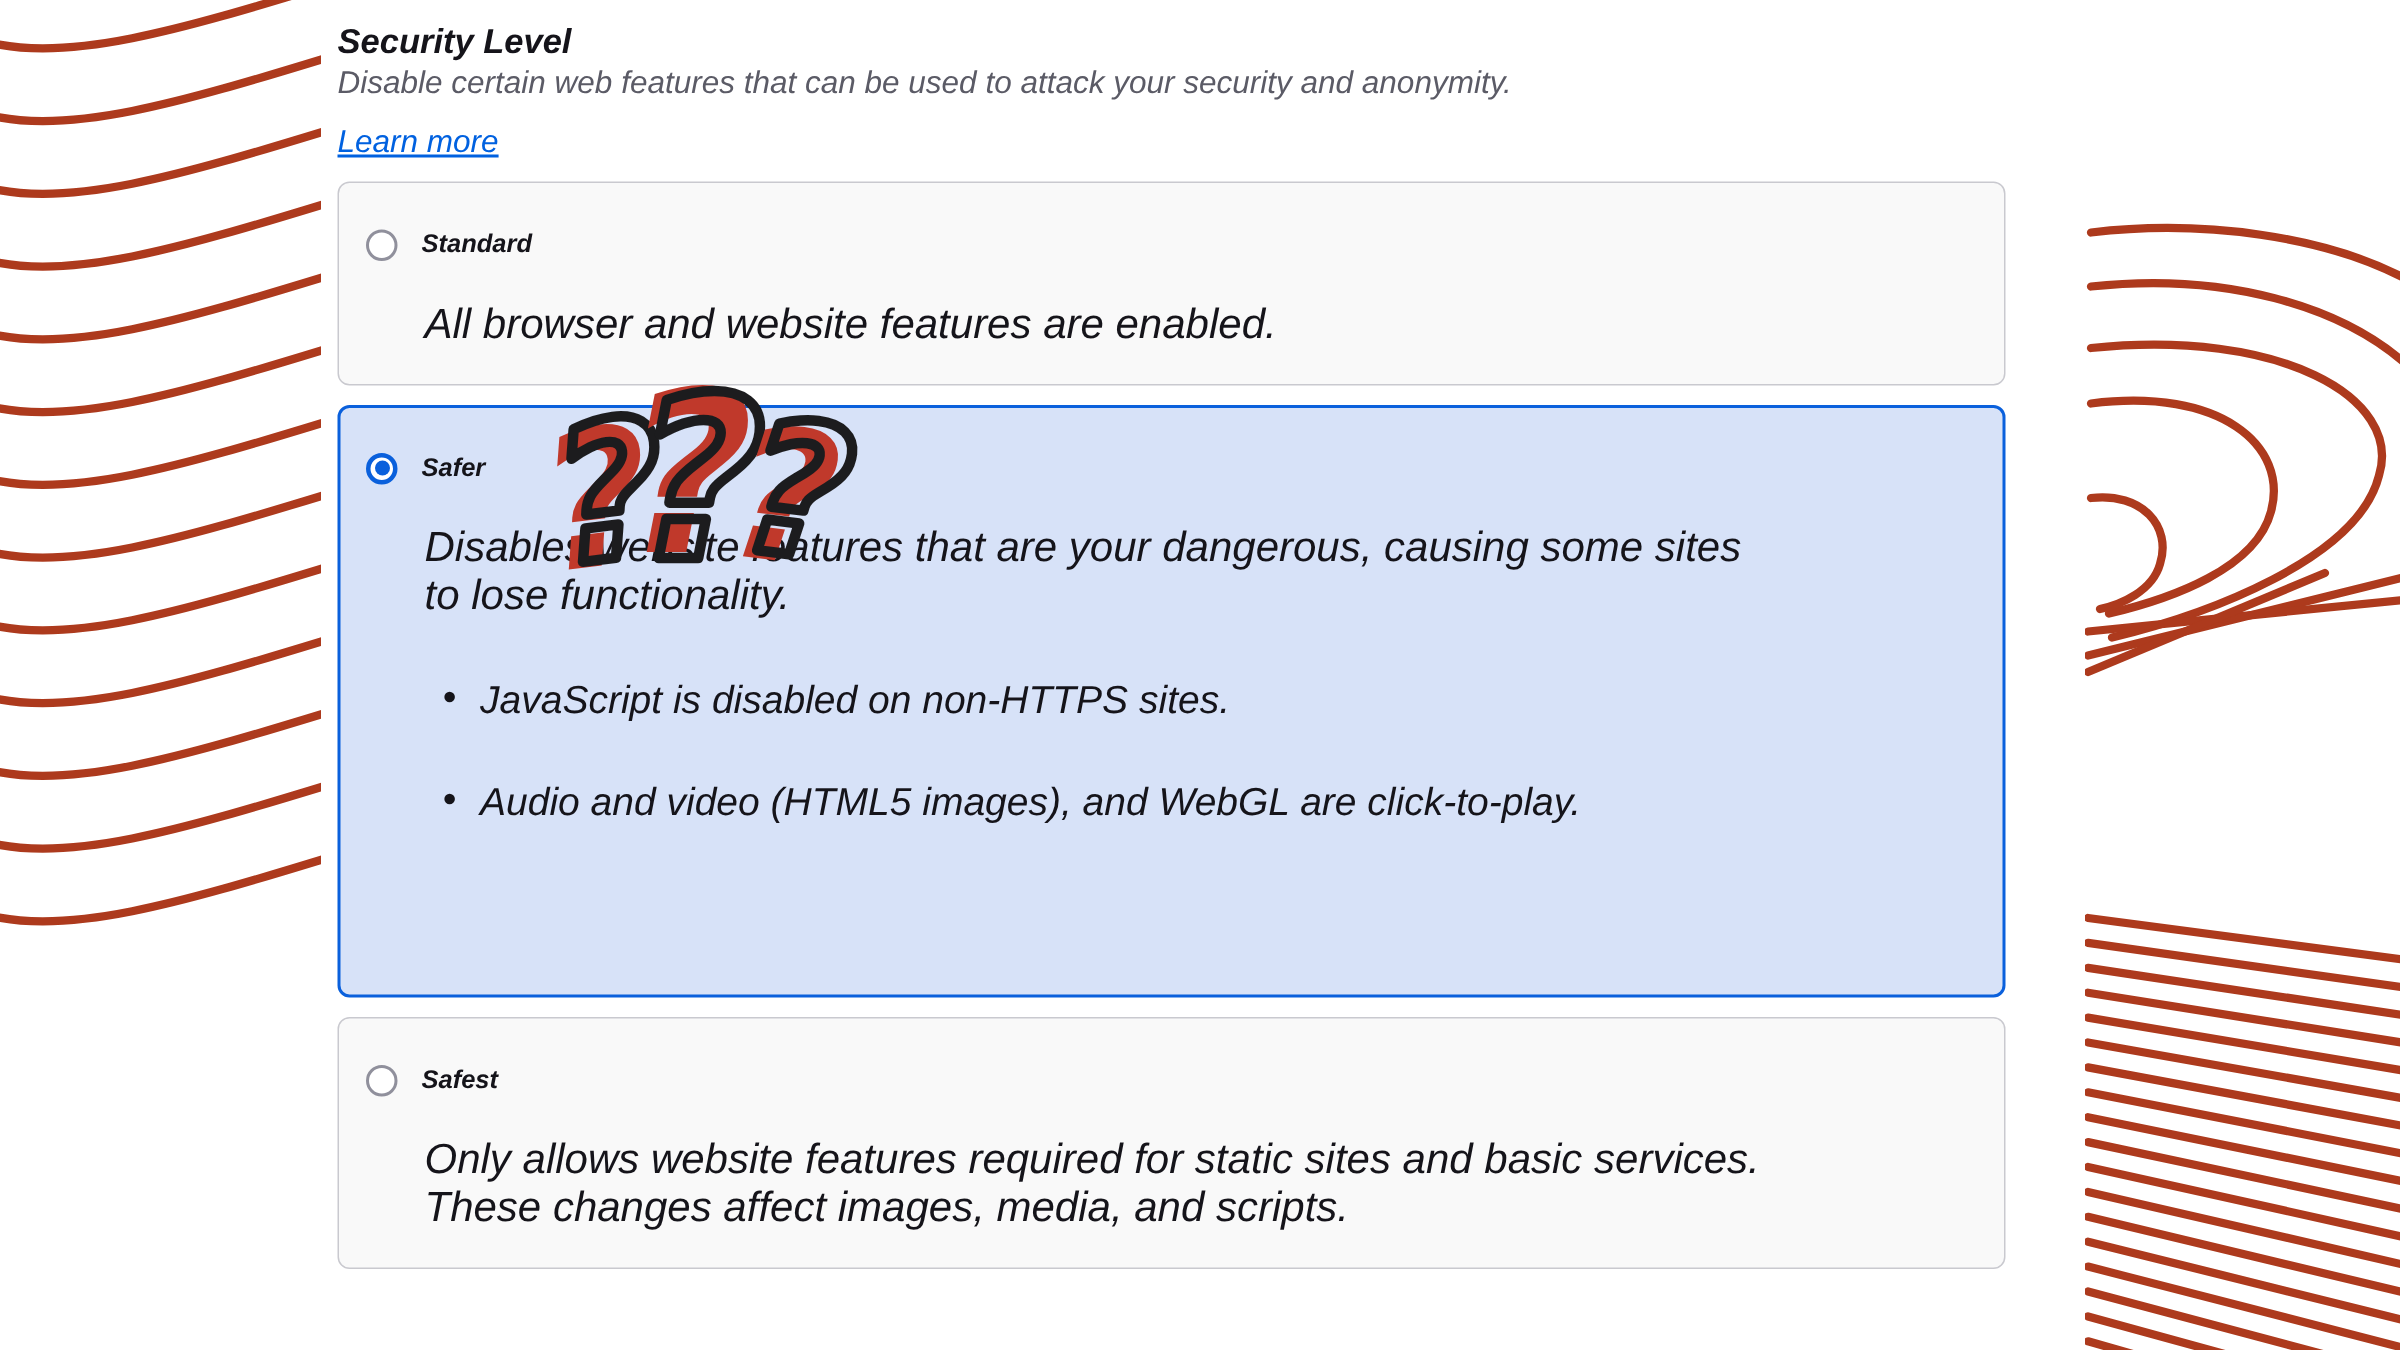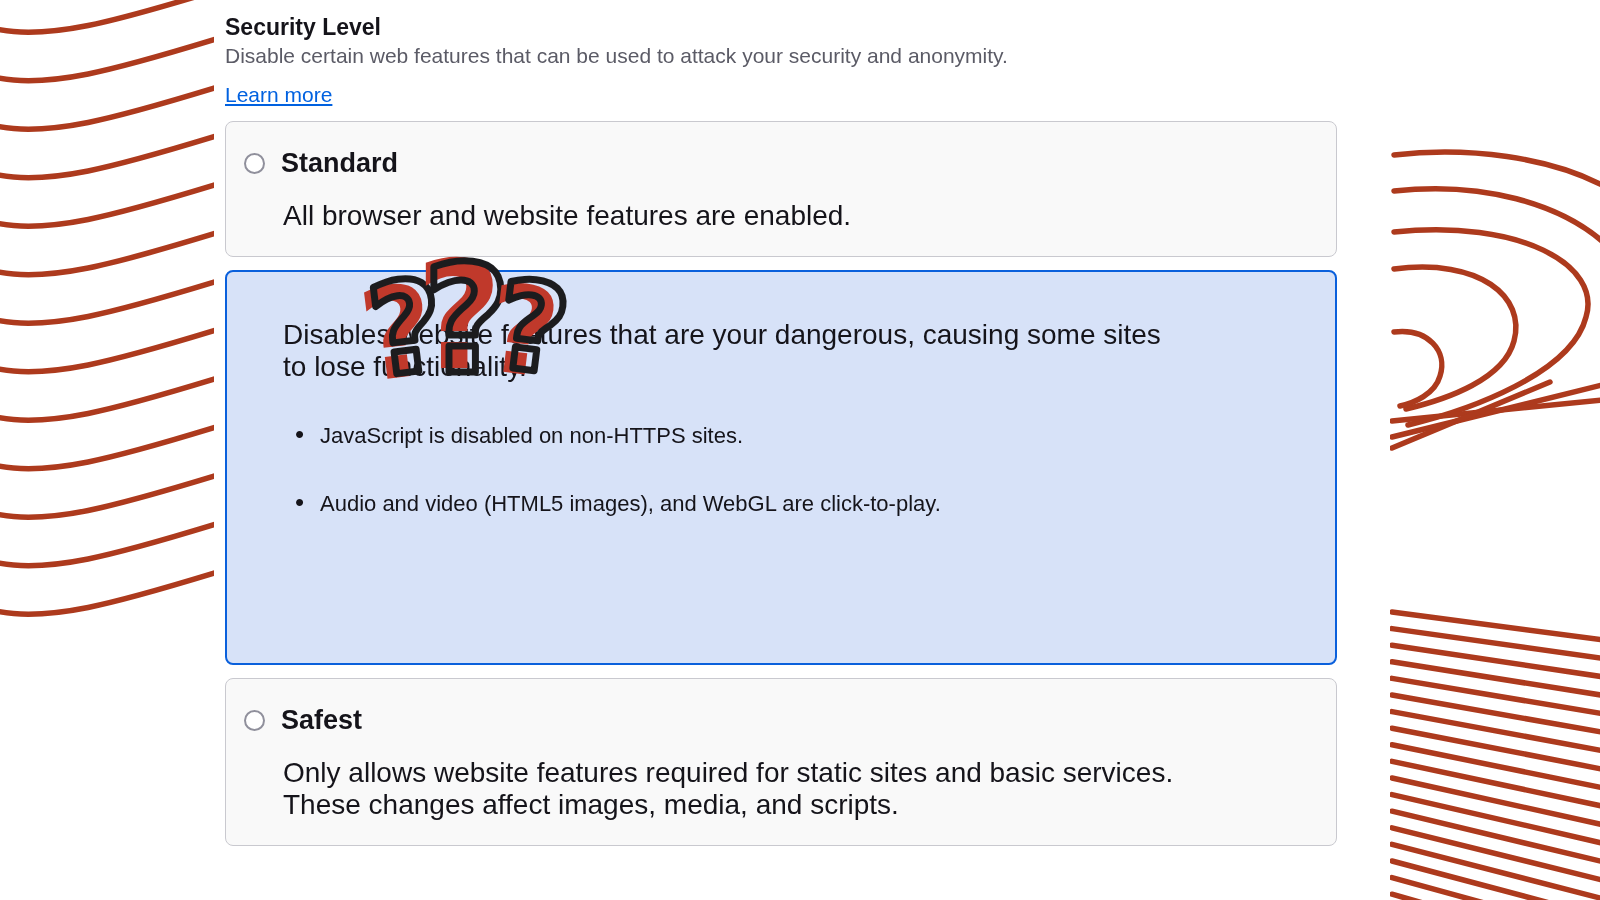--- a/index.html
+++ b/index.html
@@ -11,21 +11,21 @@
     --muted:#5b5b66;
     --link:#0061e0;
     --wave:#ad3a1d;
     --qm_red:#c0392b;
     --qm_ink:#1c1c1e;
     --radio_off:#90909c;
   }
   *{margin:0;padding:0;box-sizing:border-box;}
   html,body{width:1600px;height:900px;overflow:hidden;background:#ffffff;
     font-family:"Liberation Sans","DejaVu Sans",sans-serif;color:var(--text);}
-  .stage{position:relative;width:1600px;height:805px;}
+  .stage{position:relative;width:1600px;height:805px;font-style:italic;}
 
   
   svg.deco{position:absolute;pointer-events:none;}
   svg.deco path, svg.deco line{fill:none;stroke:var(--wave);stroke-width:5.5;stroke-linecap:round;}
   .deco-left{left:0;top:0;}
   .deco-right-top{left:1390px;top:145px;}
   .deco-right-bottom{left:1390px;top:598px;}
 
   
   .content{position:absolute;left:225px;top:14px;width:1112px;}
@@ -41,25 +41,25 @@
   .option-card.safest-card{min-height:161px;}
   .option-card.selected{background:var(--selected_bg);border:2px solid var(--accent);
     padding:25px 23px 23px 17px;}
 
   .option-header{display:flex;align-items:center;gap:16px;cursor:pointer;}
   .radio{width:21px;height:21px;border-radius:50%;background:#fff;
     border:2px solid var(--radio_off);flex:0 0 auto;position:relative;cursor:pointer;}
   .radio.selected{border:3px solid var(--accent);}
   .radio.selected::after{content:"";position:absolute;left:50%;top:50%;width:10px;height:10px;
     margin:-5px 0 0 -5px;border-radius:50%;background:var(--accent);}
-  .option-label{font-size:27px;font-weight:700;line-height:30px;color:var(--text);}
+  .option-label{font-size:17px;font-weight:700;line-height:30px;color:var(--text);}
 
   .option-desc{margin:22px 0 0 39px;font-size:28px;line-height:32px;max-width:900px;color:var(--text);}
   .option-bullets{list-style:none;margin:38px 0 0 39px;}
-  .option-bullets li{position:relative;padding-left:37px;font-size:22px;line-height:30px;
+  .option-bullets li{position:relative;padding-left:37px;font-size:26px;line-height:30px;
     margin-bottom:38px;color:var(--text);}
   .option-bullets li:last-child{margin-bottom:0;}
   .option-bullets li::before{content:"\2022";position:absolute;left:12px;top:-2px;font-size:26px;}
 
   
   .qm-overlay{position:absolute;left:352px;top:242px;pointer-events:none;}
   .qm-overlay text{font-family:"DejaVu Sans",sans-serif;font-weight:bold;text-anchor:middle;}
   .qm-red{fill:var(--qm_red);stroke:none;}
   .qm-ink{fill:none;stroke:var(--qm_ink);stroke-width:7;stroke-linejoin:round;}
 </style>
@@ -125,20 +125,24 @@
     <div class="option-card">
       <div class="option-header">
         <span class="radio"></span>
         <span class="option-label">Standard</span>
       </div>
       <p class="option-desc">All browser and website features are enabled.</p>
     </div>
 
     
     <div class="option-card safer-card selected">
+      <div class="option-header">
+        <span class="radio selected"></span>
+        <span class="option-label">Safer</span>
+      </div>
       <p class="option-desc">Disables website features that are your dangerous, causing some sites to lose functionality.</p>
       <ul class="option-bullets">
         <li>JavaScript is disabled on non-HTTPS sites.</li>
         <li>Audio and video (HTML5 images), and WebGL are click-to-play.</li>
       </ul>
     </div>
 
     
     <div class="option-card safest-card">
       <div class="option-header">

